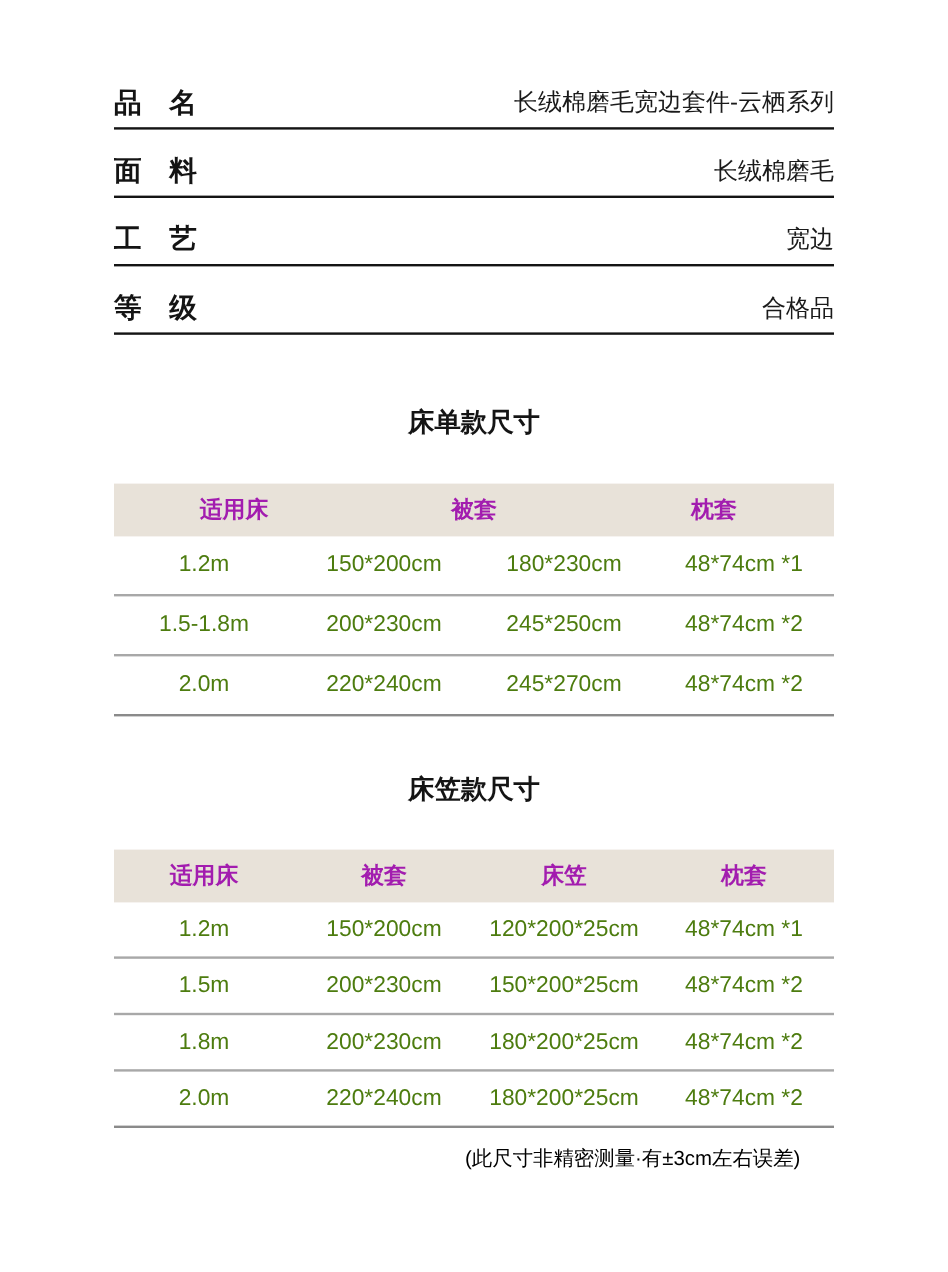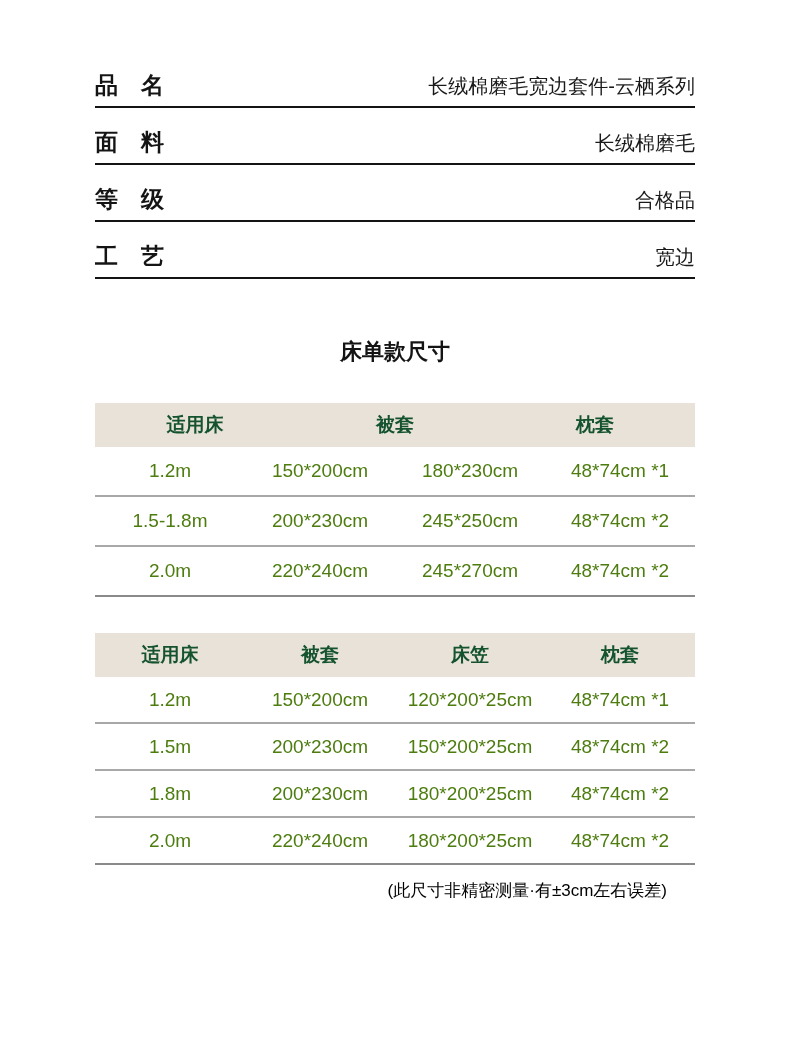--- a/index.html
+++ b/index.html
@@ -29,21 +29,21 @@
   .title-sheet  { margin-top: 57px; }
   .title-fitted { margin-top: 45px; }
 
   
   .size-table { margin-top: 36px; }
   .title-fitted + .size-table { margin-top: 35px; }
   .thead {
     height: 44px; background: #e8e2d9;
     display: flex; align-items: center;
   }
-  .thead .cell { flex: 1; text-align: center; font-size: 19px; font-weight: 600; color: #14532d; }
+  .thead .cell { flex: 1; text-align: center; font-size: 19px; font-weight: 600; color: #a21caf; }
   .trow {
     box-sizing: border-box; height: 50px;
     display: flex; align-items: center;
     border-bottom: 2px solid #a8a8a8;
   }
   .fitted .trow { height: 47px; }
   .trow:last-child { border-bottom: 2px solid #8a8a8a; }
   .trow .cell { flex: 1; text-align: center; font-size: 19px; color: #4d7c0f; }
 
   
@@ -60,26 +60,26 @@
   <div class="spec">
     <div class="spec-row">
       <span class="spec-label">品　名</span>
       <span class="spec-value">长绒棉磨毛宽边套件-云栖系列</span>
     </div>
     <div class="spec-row">
       <span class="spec-label">面　料</span>
       <span class="spec-value">长绒棉磨毛</span>
     </div>
     <div class="spec-row">
+      <span class="spec-label">工　艺</span>
+      <span class="spec-value">宽边</span>
+    </div>
+    <div class="spec-row">
       <span class="spec-label">等　级</span>
       <span class="spec-value">合格品</span>
-    </div>
-    <div class="spec-row">
-      <span class="spec-label">工　艺</span>
-      <span class="spec-value">宽边</span>
     </div>
   </div>
 
   <div class="section-title title-sheet">床单款尺寸</div>
 
   <div class="size-table sheet">
     <div class="thead">
       <span class="cell">适用床</span>
       <span class="cell">被套</span>
       <span class="cell">枕套</span>
@@ -97,20 +97,21 @@
       <span class="cell">48*74cm *2</span>
     </div>
     <div class="trow">
       <span class="cell">2.0m</span>
       <span class="cell">220*240cm</span>
       <span class="cell">245*270cm</span>
       <span class="cell">48*74cm *2</span>
     </div>
   </div>
 
+  <div class="section-title title-fitted">床笠款尺寸</div>
 
   <div class="size-table fitted">
     <div class="thead">
       <span class="cell">适用床</span>
       <span class="cell">被套</span>
       <span class="cell">床笠</span>
       <span class="cell">枕套</span>
     </div>
     <div class="trow">
       <span class="cell">1.2m</span>

